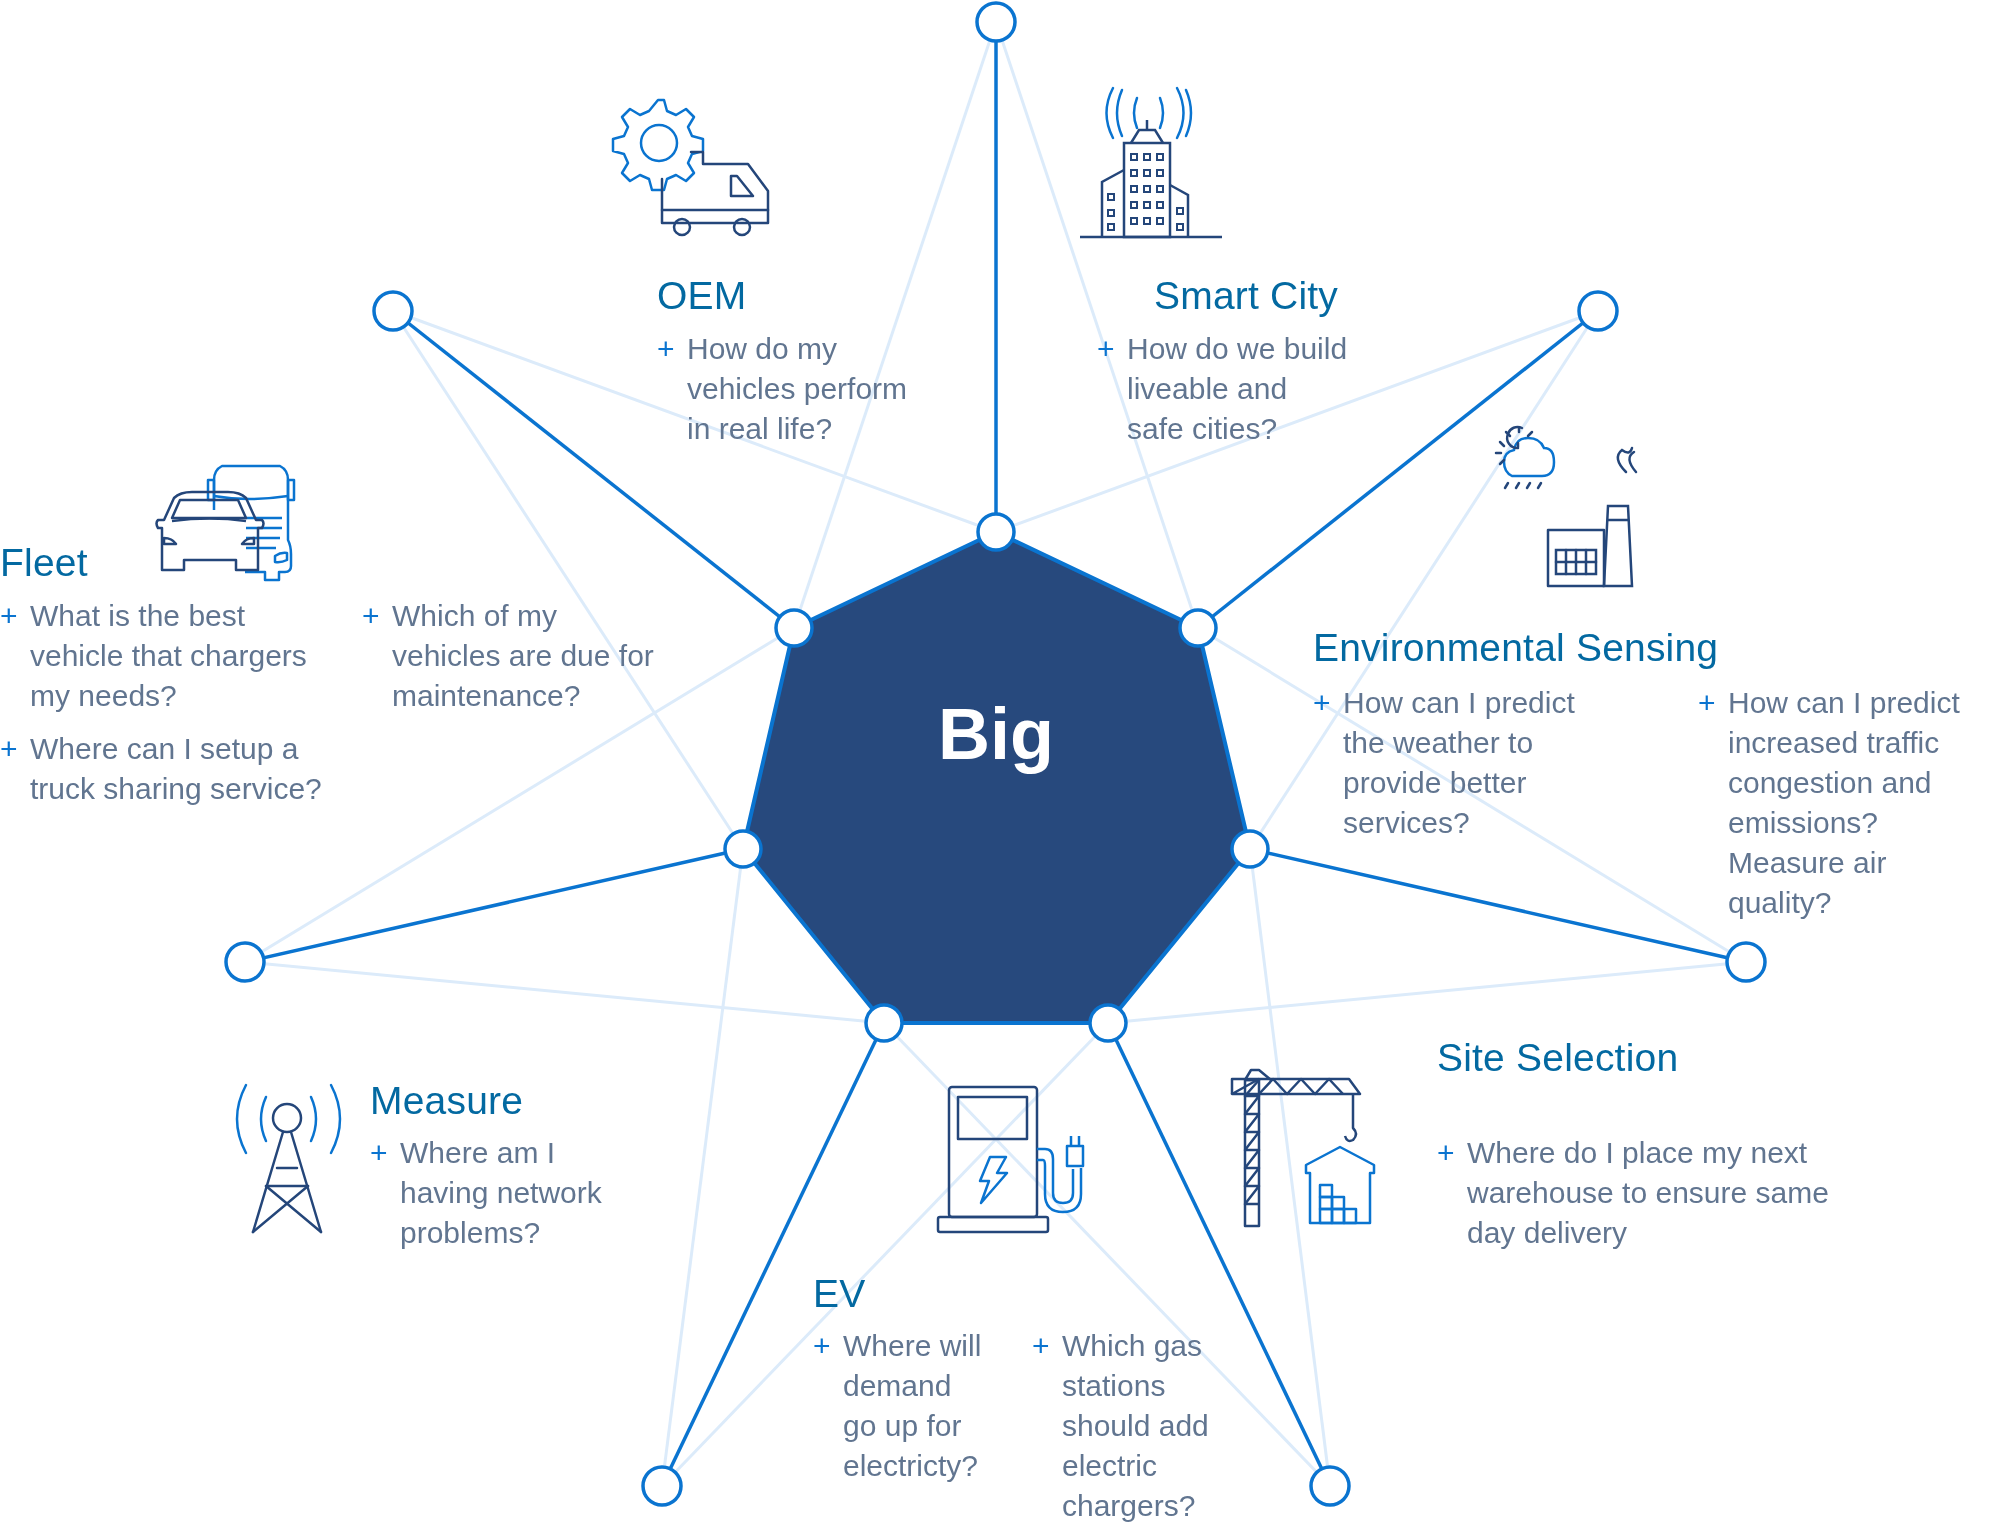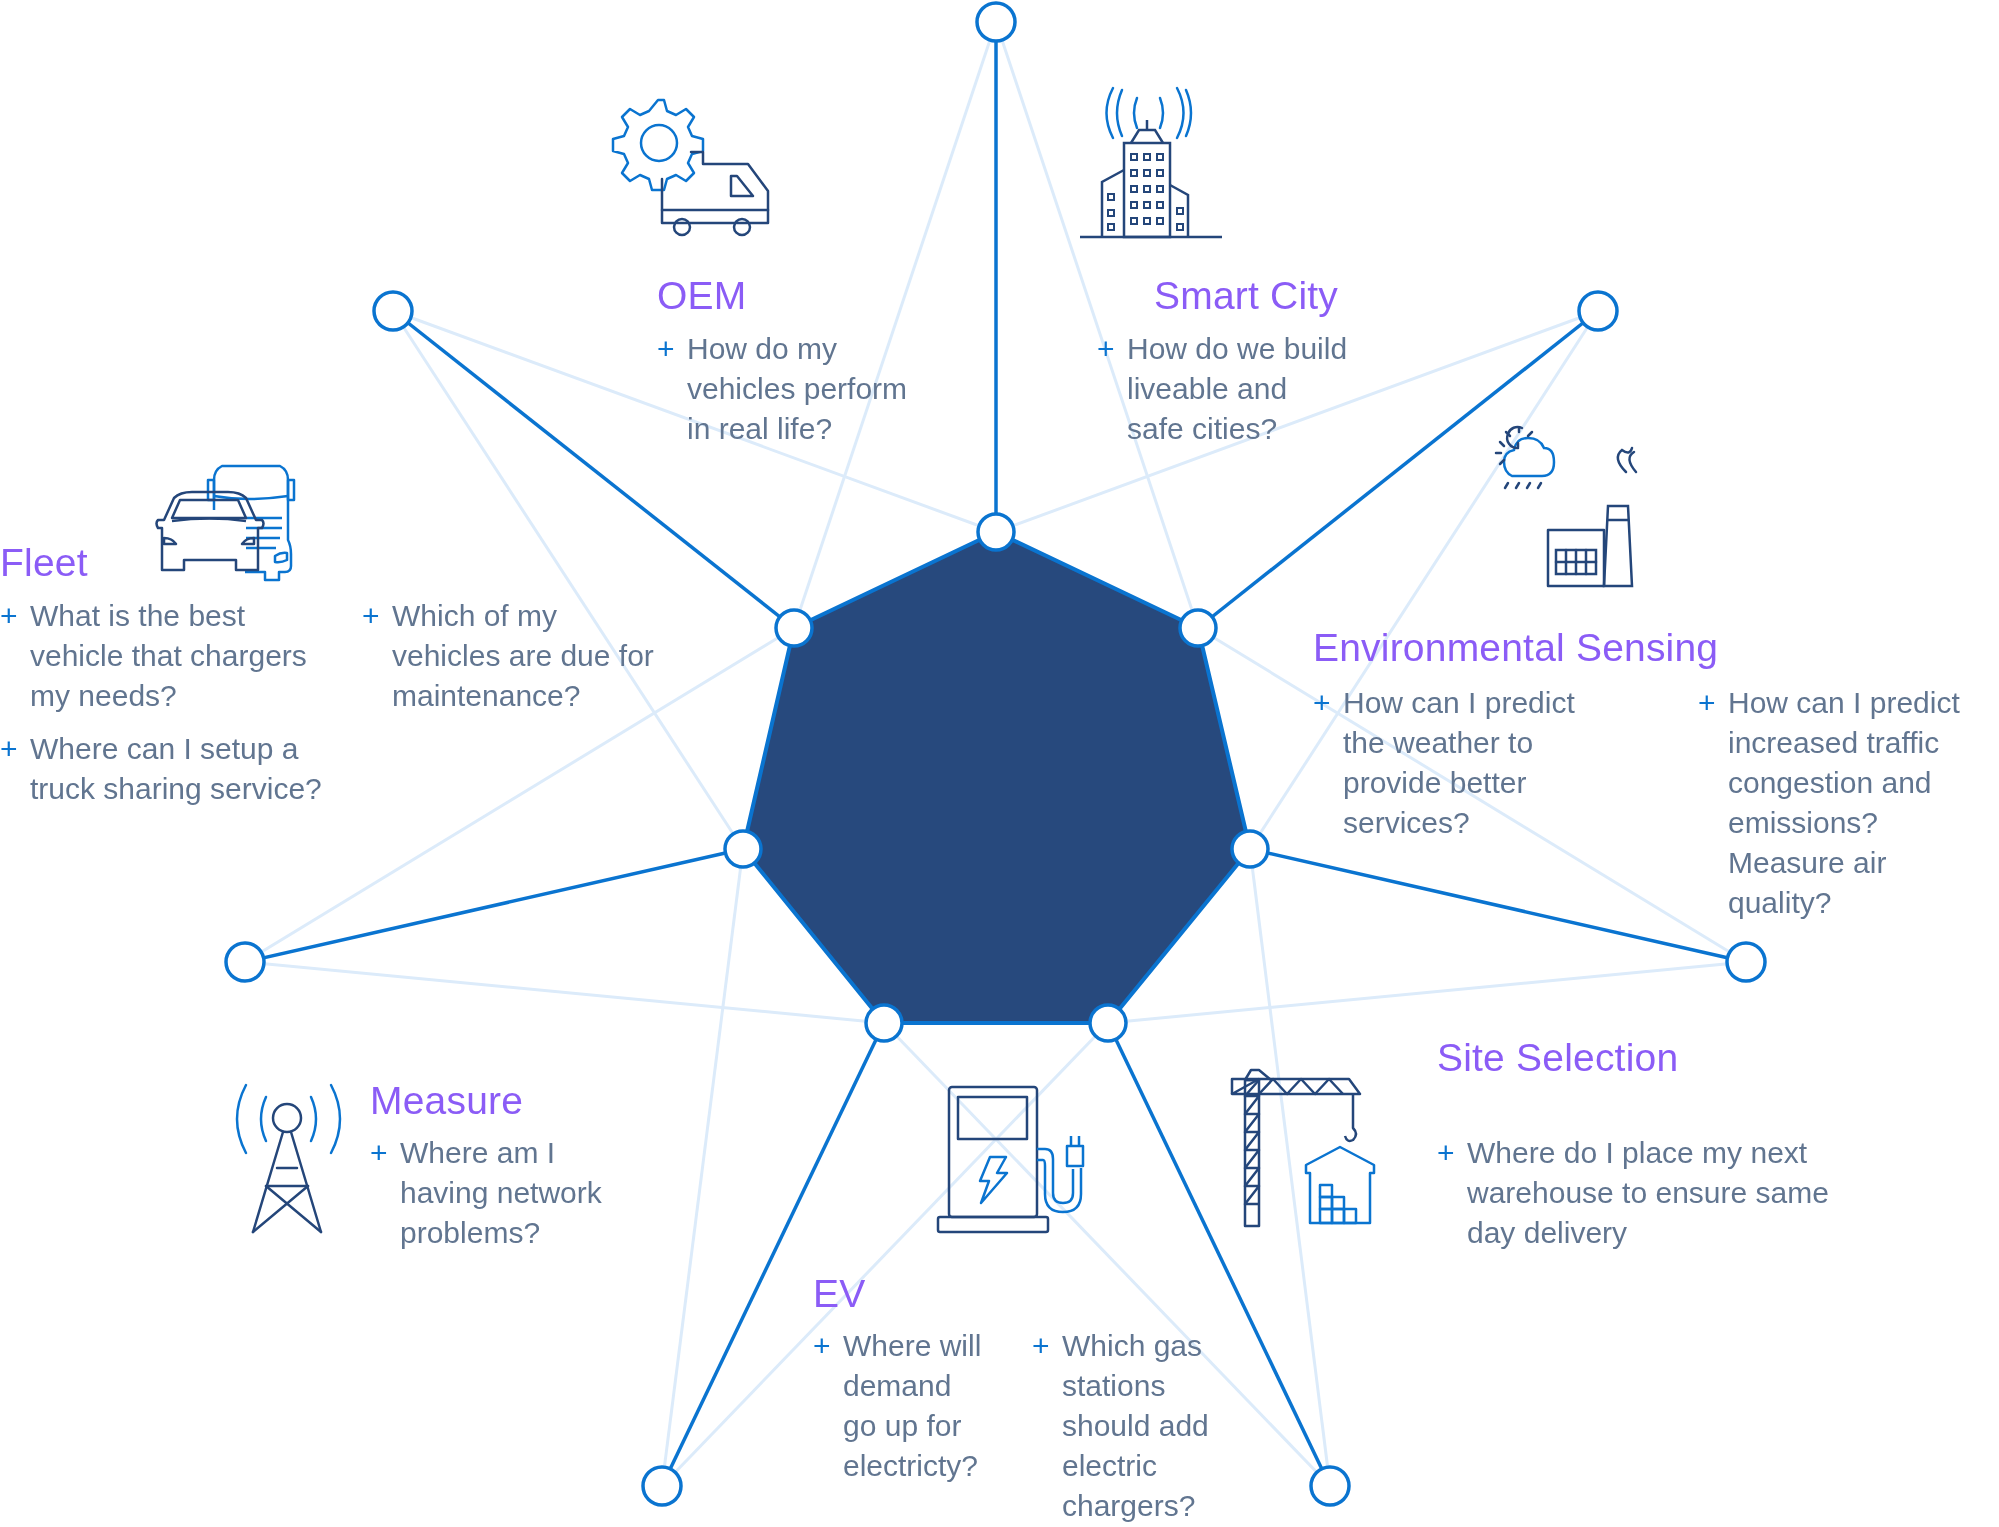--- a/index.html
+++ b/index.html
@@ -1,20 +1,20 @@
 <!DOCTYPE html>
 <html><head>
 <meta charset="utf-8">
 <style>
   html, body { margin: 0; padding: 0; background: #ffffff; }
   body { width: 1999px; height: 1527px; position: relative; overflow: hidden;
          font-family: "Liberation Sans", "DejaVu Sans", sans-serif; }
   #diagram-svg { position: absolute; left: 0; top: 0; width: 1999px; height: 1527px; }
   .segment { position: absolute; }
-  .seg-title { font-size: 39px; color: #8b5cf6; font-weight: 400; line-height: 44px; white-space: nowrap; letter-spacing: 0.2px; }
+  .seg-title { font-size: 39px; color: #0369a1; font-weight: 400; line-height: 44px; white-space: nowrap; letter-spacing: 0.2px; }
   .question { position: absolute; font-size: 30px; line-height: 40px; color: #617590; }
   .question .plus { position: absolute; left: 0; top: 0; color: #0a74d0; font-size: 30px; }
   .question .qtext { display: block; padding-left: 30px; white-space: pre-line; }
   .hub-label { position: absolute; left: 846px; top: 690px; width: 300px; text-align: center;
                color: #ffffff; font-weight: 700; font-size: 72px; line-height: 88px; }
 </style>
 </head>
 <body>
 
 <svg id="diagram-svg" viewBox="0 0 1999 1527" xmlns="http://www.w3.org/2000/svg">
@@ -229,20 +229,21 @@
       <path d="M1037,1149 l8,0 q8,0 8,10 l0,34 q0,10 10,10 q10,0 10,-10 l0,-24"></path>
       <path d="M1037,1160 l6,0 q2,0 2,6 l0,28 q0,18 18,18 q18,0 18,-18 l0,-26"></path>
       <rect x="1067" y1="0" y="1146" width="16" height="20"></rect>
       <line x1="1071" y1="1146" x2="1071" y2="1136"></line>
       <line x1="1079" y1="1146" x2="1079" y2="1136"></line>
     </g>
   </g>
 </svg>
 
 <div class="hub-label">
+  <div>Big</div>
 </div>
 
 <div class="segment" style="left:657px; top:274px;">
   <div class="seg-title">OEM</div>
 </div>
 <div class="question" style="left:657px; top:329px; width:340px;">
   <span class="plus">+</span>
   <span class="qtext">How do my
 vehicles perform
 in real life?</span>

